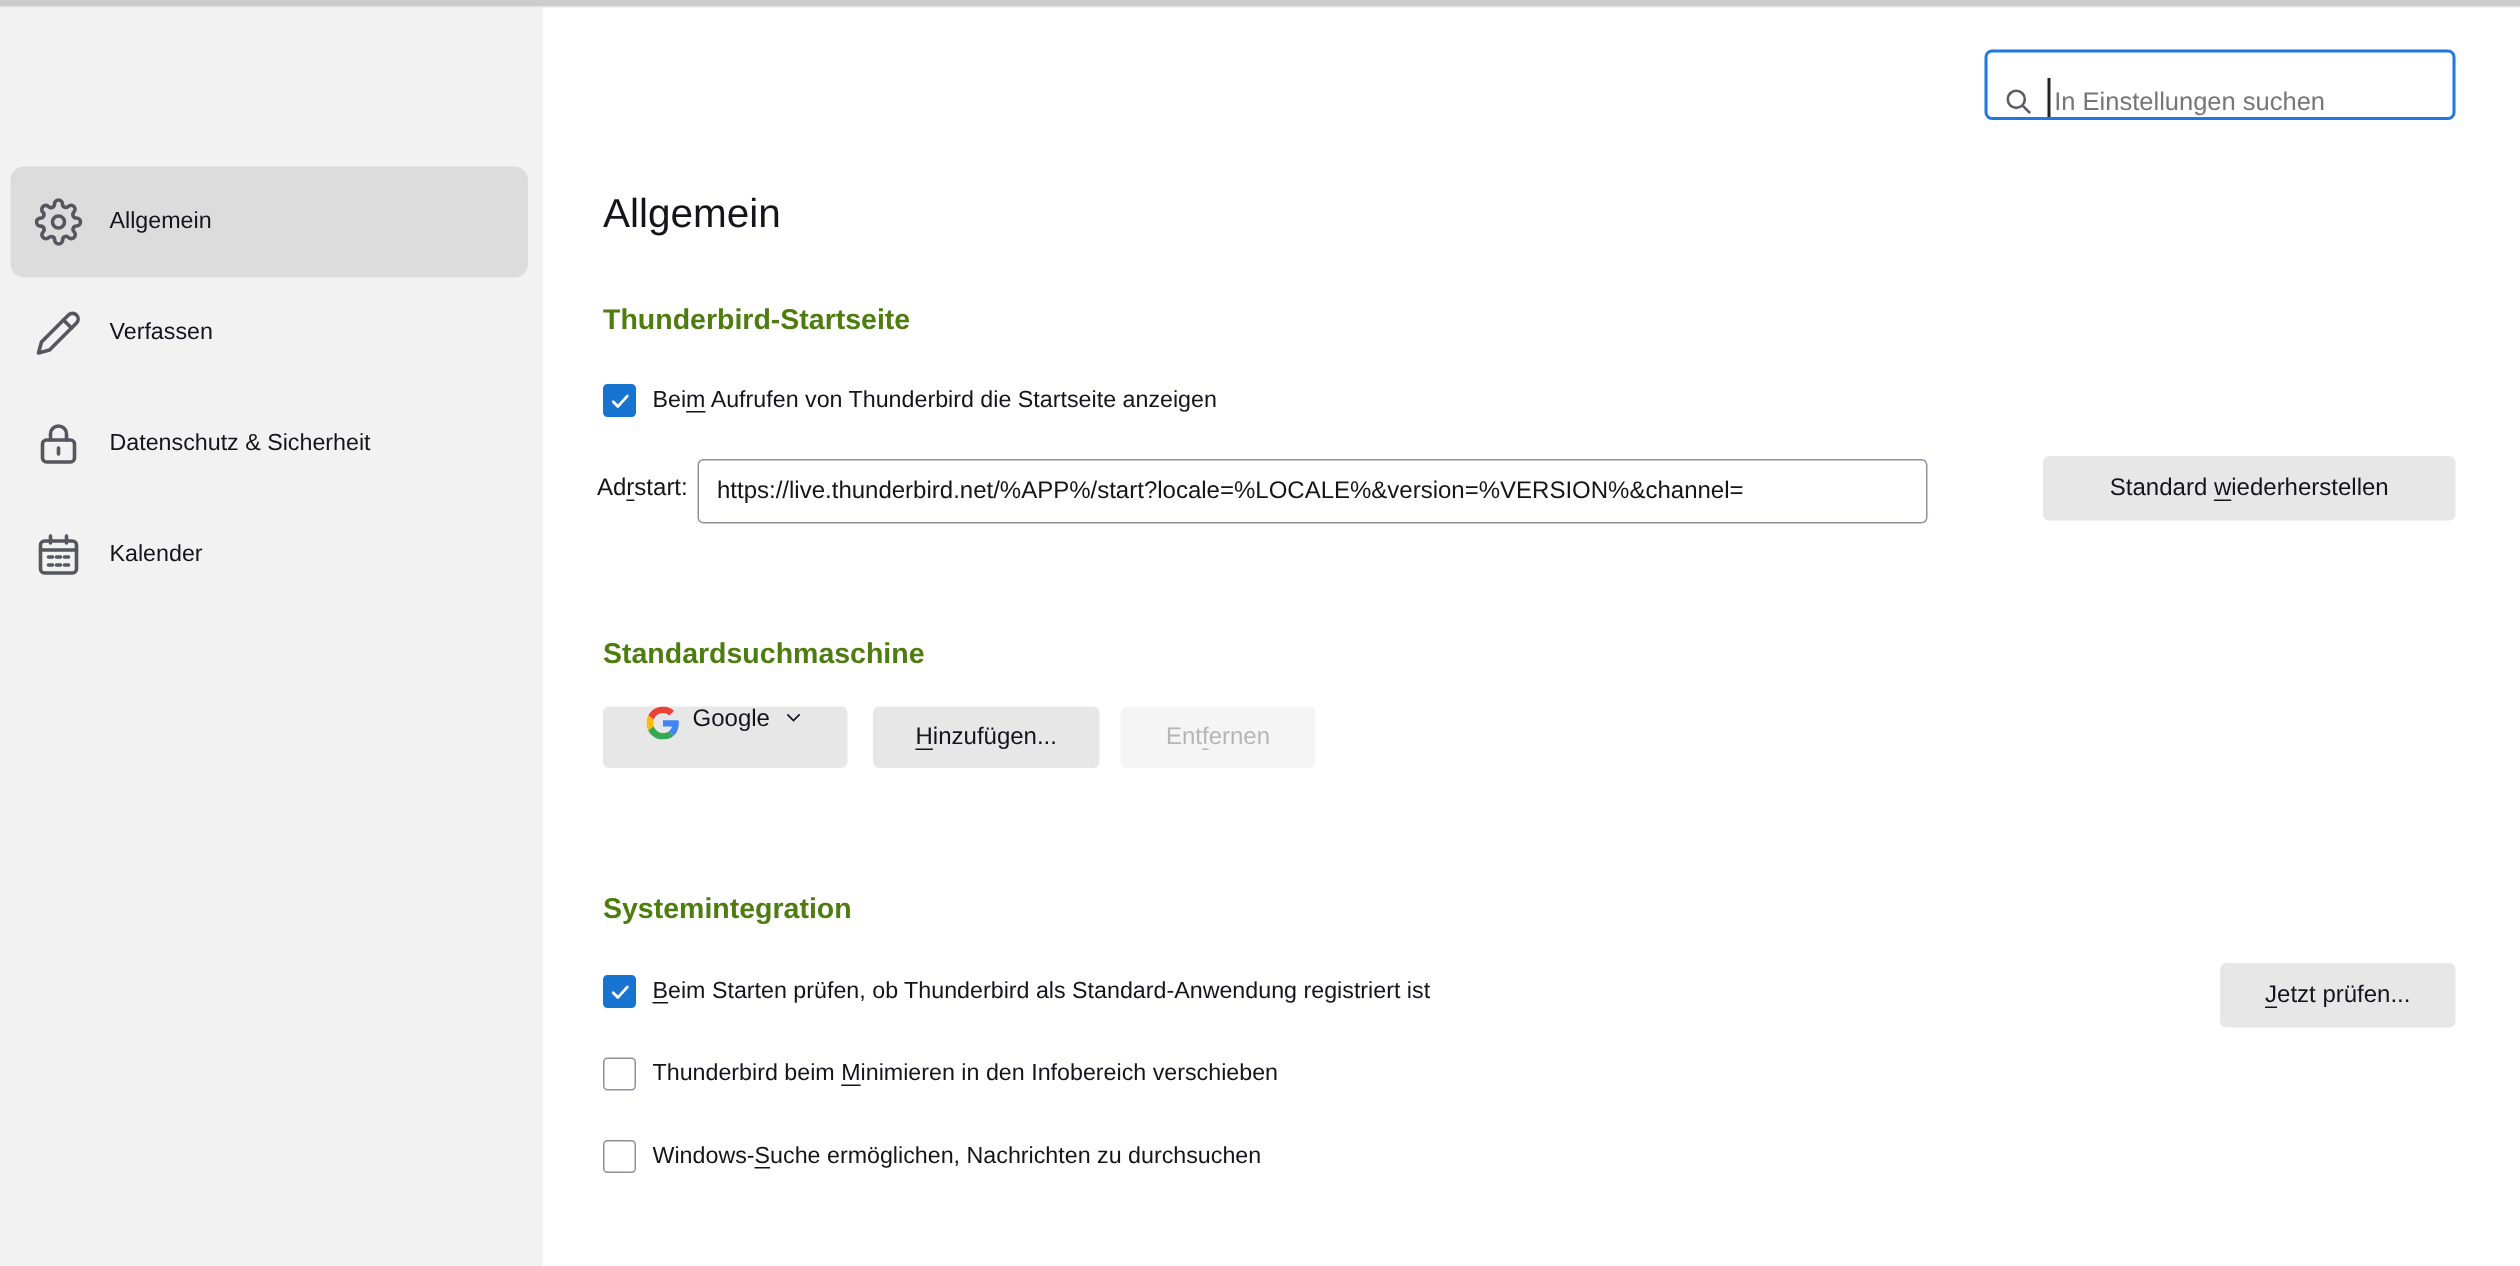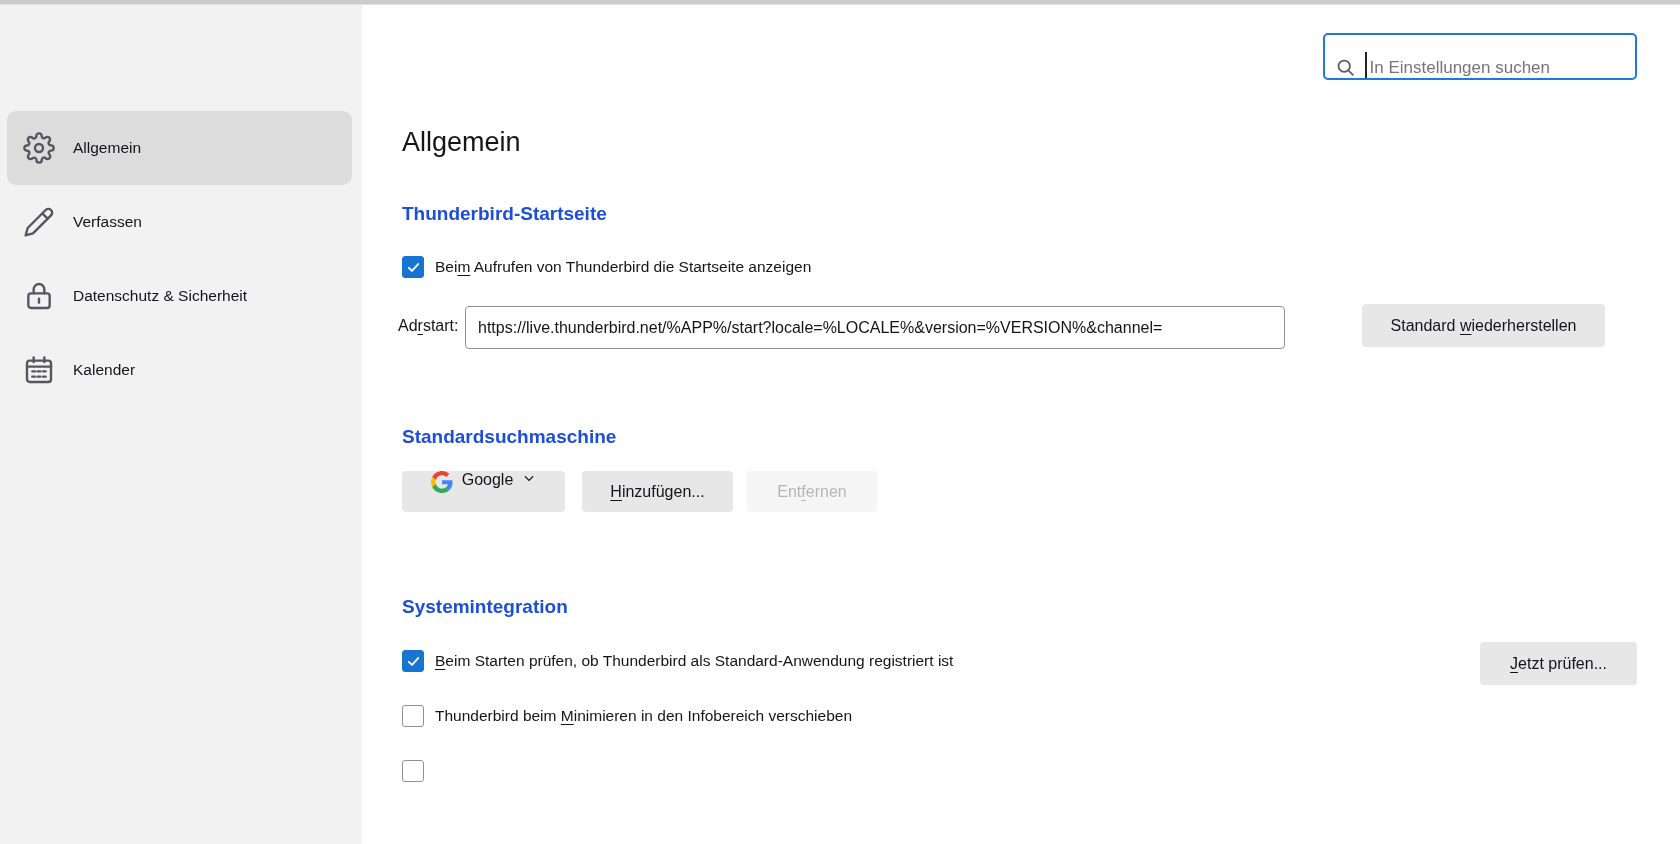--- a/index.html
+++ b/index.html
@@ -40,21 +40,21 @@
     position: absolute; left: 961px; top: 28px; width: 314px; height: 47px;
     border: 2px solid #1f78dd; border-radius: 5px; background: #ffffff;
     display: flex; align-items: flex-end; padding: 0 10px;
     cursor: text;
   }
   .search-box svg { width: 21px; height: 21px; stroke: #5b5b66; fill: none; stroke-width: 2; flex: 0 0 21px; }
   .caret { width: 1.5px; height: 26px; background: #222; margin-left: 9px; }
   .search-placeholder { margin-left: 3px; font-size: 17px; color: #767676; white-space: nowrap; }
   
   .h1 { position: absolute; left: 40px; font-size: 27px; font-weight: 400; color: #15141a; }
-  .h2 { position: absolute; left: 40px; font-size: 19px; font-weight: 700; color: #1d4ed8; }
+  .h2 { position: absolute; left: 40px; font-size: 19px; font-weight: 700; color: #4d7c0f; }
   
   .cb-row { position: absolute; left: 40px; display: flex; align-items: center; }
   .checkbox {
     width: 22px; height: 22px; border-radius: 3px; flex: 0 0 22px;
     border: 1.6px solid #8f8f9d; background: #ffffff;
     display: flex; align-items: center; justify-content: center;
     cursor: pointer;
   }
   .checkbox.checked { background: #1774d1; border-color: #1774d1; }
   .checkbox svg { width: 15px; height: 15px; stroke: #ffffff; stroke-width: 3; fill: none; stroke-linecap: round; stroke-linejoin: round; }
@@ -162,21 +162,21 @@
       <span class="checkbox checked">
         <svg viewBox="0 0 24 24">
             <polyline points="4.5 12.5 9.5 17.5 19.5 6.5"></polyline>
           </svg>
       </span>
       <span class="cb-label"><span>Bei</span><span class="ak">m</span><span> Aufrufen von Thunderbird die Startseite anzeigen</span></span>
     </div>
 
     <div class="addr-label"><span>Ad</span><span class="ak">r</span><span>start:</span></div>
     <input class="addr-input" type="text" value="https://live.thunderbird.net/%APP%/start?locale=%LOCALE%&amp;version=%VERSION%&amp;channel=" style="">
-    <button class="btn" style="left:1000px; top:299px; width:243px;">
+    <button class="btn" style="left:1000px; top:299px; width:275px;">
         <span><span>Standard </span><span class="ak">w</span><span>iederherstellen</span></span>
       </button>
 
     <div class="h2" style="top:421px;">Standardsuchmaschine</div>
 
     <button class="btn engine-btn" style="left:40px; top:466px; width:163px; height:41px;">
       <svg class="glogo" viewBox="0 0 48 48">
           <path fill="#EA4335" d="M24 9.5c3.54 0 6.71 1.22 9.21 3.6l6.85-6.85C35.9 2.38 30.47 0 24 0 14.62 0 6.51 5.38 2.56 13.22l7.98 6.19C12.43 13.72 17.74 9.5 24 9.5z"></path>
           <path fill="#4285F4" d="M46.98 24.55c0-1.57-.15-3.09-.38-4.55H24v9.02h12.94c-.58 2.96-2.26 5.48-4.78 7.18l7.73 6c4.51-4.18 7.09-10.36 7.09-17.65z"></path>
           <path fill="#FBBC05" d="M10.53 28.59c-.48-1.45-.76-2.99-.76-4.59s.27-3.14.76-4.59l-7.98-6.19C.92 16.46 0 20.12 0 24c0 3.88.92 7.54 2.56 10.78l7.97-6.19z"></path>
@@ -208,16 +208,17 @@
         <span><span></span><span class="ak">J</span><span>etzt prüfen...</span></span>
       </button>
 
     <div class="cb-row" style="top:700px;">
       <span class="checkbox"></span>
       <span class="cb-label"><span>Thunderbird beim </span><span class="ak">M</span><span>inimieren in den Infobereich verschieben</span></span>
     </div>
 
     <div class="cb-row" style="top:755px;">
       <span class="checkbox"></span>
+      <span class="cb-label"><span>Windows-</span><span class="ak">S</span><span>uche ermöglichen, Nachrichten zu durchsuchen</span></span>
     </div>
 
   </div>
 </div>
 
 </body></html>

